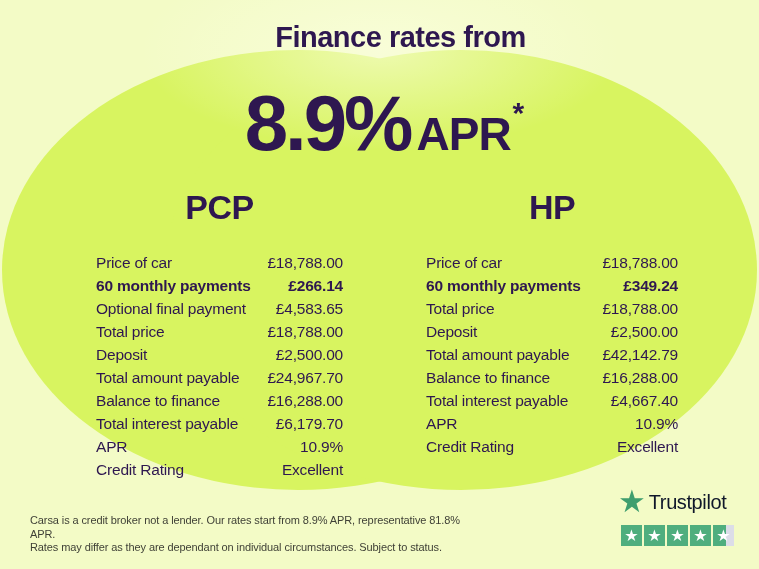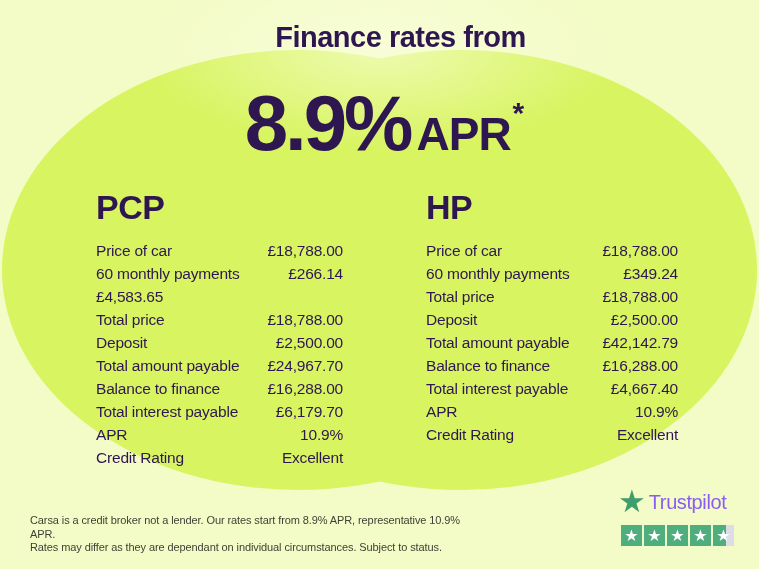--- a/index.html
+++ b/index.html
@@ -20,34 +20,34 @@
     font-size:29px;font-weight:700;letter-spacing:-0.5px;padding-left:42px;}
   .rate-row{position:absolute;top:84px;left:10px;right:0;display:flex;
     justify-content:center;align-items:baseline;}
   .rate-big{font-size:78px;font-weight:700;letter-spacing:-3px;line-height:1;}
   .rate-suffix{font-size:46px;font-weight:700;line-height:1;margin-left:6px;letter-spacing:-1px;}
   .rate-asterisk{font-size:30px;font-weight:700;position:relative;top:-27px;margin-left:2px;}
 
   .col{position:absolute;top:188px;}
   .col-pcp{left:96px;width:247px;}
   .col-hp{left:426px;width:252px;}
-  .col-title{font-size:34px;font-weight:700;letter-spacing:-0.5px;height:48px;}
-  .rows{margin-top:6px;}
+  .col-title{text-align:center;font-size:34px;font-weight:700;letter-spacing:-0.5px;height:48px;}
+  .rows{margin-top:18px;}
   .row{display:flex;justify-content:space-between;align-items:baseline;
     height:23px;font-size:15.5px;letter-spacing:-0.2px;}
   .row .val{text-align:left;}
-  .row.bold{font-weight:400;}
+  .row.bold{font-weight:700;}
 
   .disclaimer{position:absolute;left:30px;top:514px;width:430px;
     font-size:11px;line-height:13.5px;color:#3f4036;letter-spacing:-0.1px;}
 
   .trustpilot{position:absolute;left:618px;top:488px;width:120px;}
   .tp-logo{display:flex;align-items:center;}
   .tp-logo-star{font-size:31px;line-height:28px;color:#3f9e6e;margin-right:3px;}
-  .tp-logo-text{font-size:20px;font-weight:500;color:#8b5cf6;letter-spacing:-0.4px;}
+  .tp-logo-text{font-size:20px;font-weight:500;color:#0f172a;letter-spacing:-0.4px;}
   .tp-stars{display:flex;margin-top:9px;margin-left:3px;}
   .tp-star-box{width:21px;height:21px;margin-right:2px;background:#4fae7e;
     display:flex;align-items:center;justify-content:center;}
   .tp-star-box:last-child{margin-right:0;}
   .tp-star-box.partial{background:linear-gradient(to right,#4fae7e 0 60%,#dcdde8 60% 100%);}
   .tp-star-glyph{color:#ffffff;font-size:16px;line-height:21px;}
 </style>
 </head>
 <body>
 
@@ -70,20 +70,21 @@
       <div class="rows">
         <div class="row">
           <span class="lbl">Price of car</span>
           <span class="val">£18,788.00</span>
         </div>
         <div class="row bold">
           <span class="lbl">60 monthly payments</span>
           <span class="val">£266.14</span>
         </div>
         <div class="row">
+          <span class="lbl">Optional final payment</span>
           <span class="val">£4,583.65</span>
         </div>
         <div class="row">
           <span class="lbl">Total price</span>
           <span class="val">£18,788.00</span>
         </div>
         <div class="row">
           <span class="lbl">Deposit</span>
           <span class="val">£2,500.00</span>
         </div>
@@ -146,21 +147,21 @@
           <span class="val">10.9%</span>
         </div>
         <div class="row">
           <span class="lbl">Credit Rating</span>
           <span class="val">Excellent</span>
         </div>
       </div>
     </div>
 
     <div class="disclaimer">
-      <div>Carsa is a credit broker not a lender. Our rates start from 8.9% APR, representative 10.9% APR.</div>
+      <div>Carsa is a credit broker not a lender. Our rates start from 8.9% APR, representative 81.8% APR.</div>
       <div>Rates may differ as they are dependant on individual circumstances. Subject to status.</div>
     </div>
 
     <div class="trustpilot">
       <div class="tp-logo">
         <span class="tp-logo-star">★</span>
         <span class="tp-logo-text">Trustpilot</span>
       </div>
       <div class="tp-stars">
         <span class="tp-star-box">

